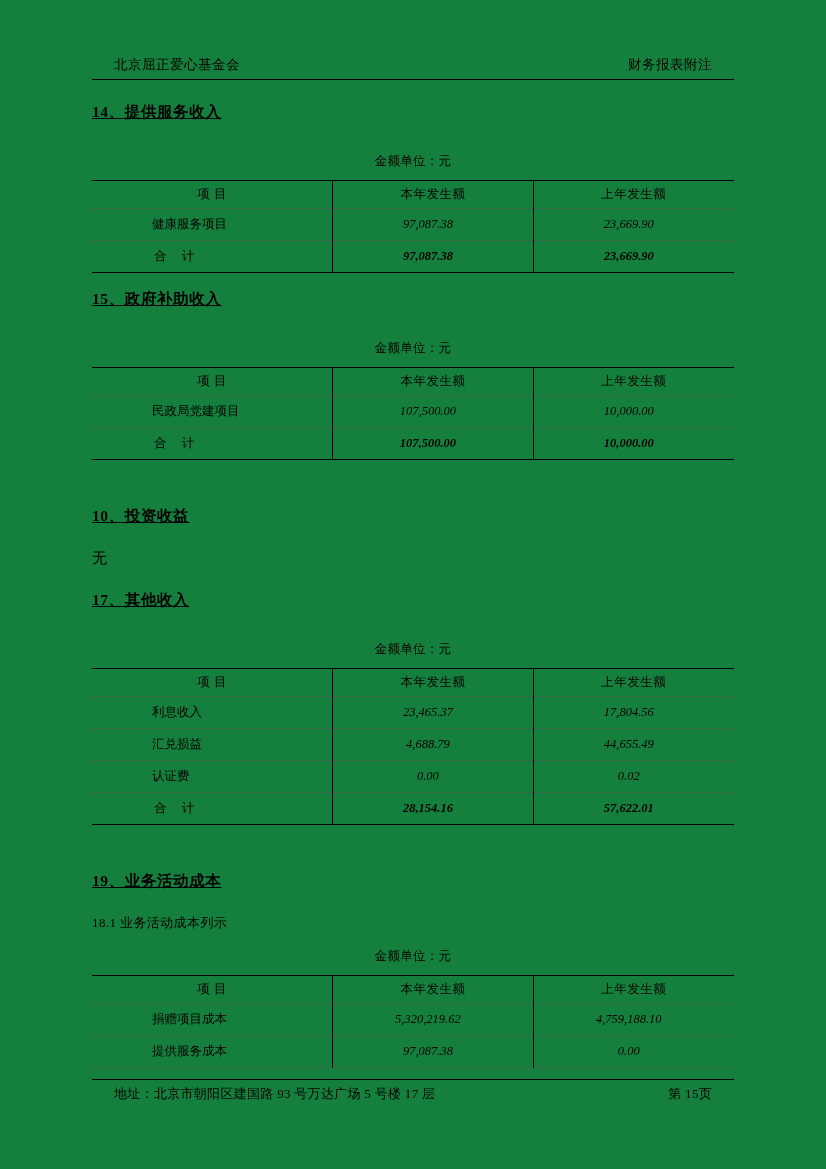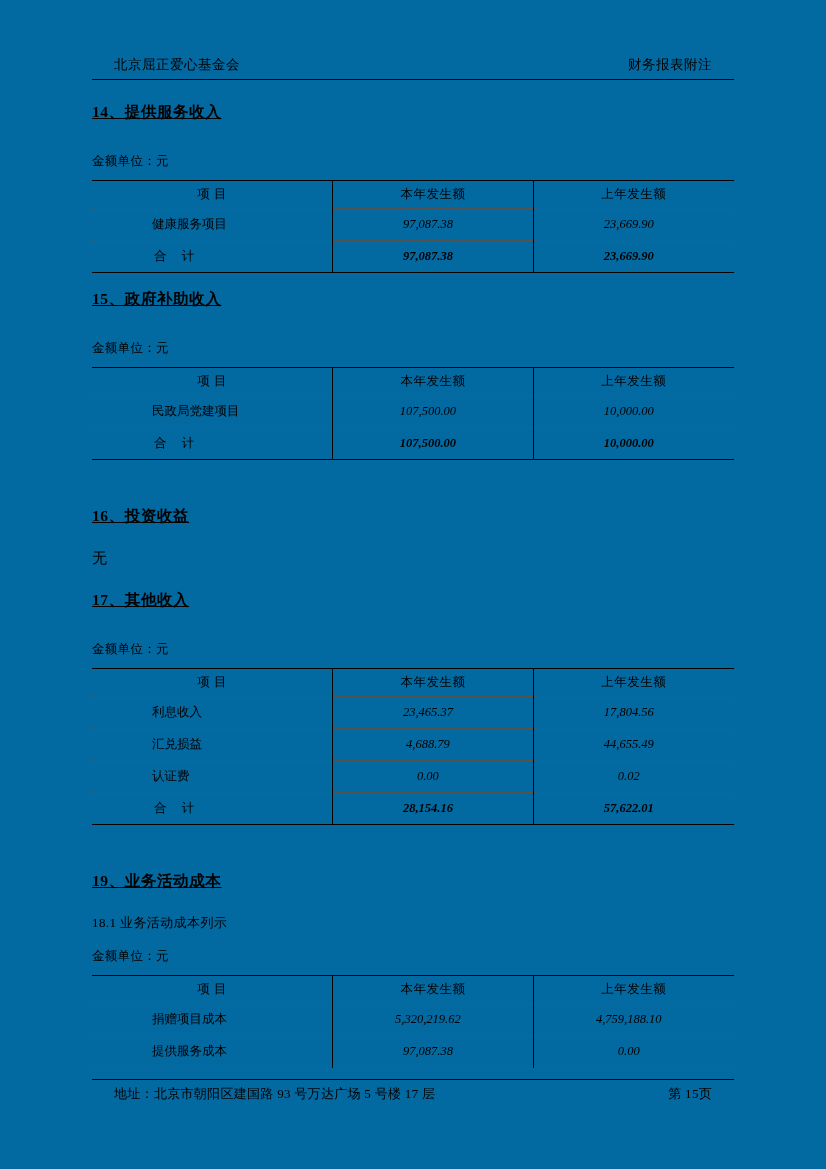--- a/index.html
+++ b/index.html
@@ -9,21 +9,21 @@
   }
   body {
     font-family: "Liberation Serif", "DejaVu Serif", serif;
     color: #000000;
   }
   .page {
     position: relative;
     width: 826px;
     height: 1169px;
     margin: 0 auto;
-    background: #0369a1;
+    background: #15803d;
     box-sizing: border-box;
     overflow: hidden;
   }
   .content {
     position: absolute;
     left: 92px;
     top: 56px;
     width: 642px;
   }
   
@@ -51,21 +51,21 @@
   }
   .sub-title {
     font-size: 13px;
     letter-spacing: 0.4px;
   }
   .plain-text {
     font-size: 15px;
   }
   .unit-line {
     font-size: 12.5px;
-    text-align: left;
+    text-align: center;
     letter-spacing: 0.3px;
   }
 
   
   table.fin {
     width: 100%;
     border-collapse: collapse;
     table-layout: fixed;
     font-size: 12.5px;
   }
@@ -201,21 +201,21 @@
           <td class="cl label">合    计</td>
           <td class="cm num">107,500.00</td>
           <td class="num">10,000.00</td>
         </tr>
       </tbody>
     </table>
 
     <div class="sp30"></div>
     <div class="sp16"></div>
 
-    <h2 class="section-title">16、投资收益</h2>
+    <h2 class="section-title">10、投资收益</h2>
     <div class="sp22"></div>
     <div class="plain-text">无</div>
 
     <div class="sp22"></div>
 
     <h2 class="section-title">17、其他收入</h2>
     <div class="sp30"></div>
     <div class="unit-line">金额单位：元</div>
     <div class="sp10"></div>
     <table class="fin">

